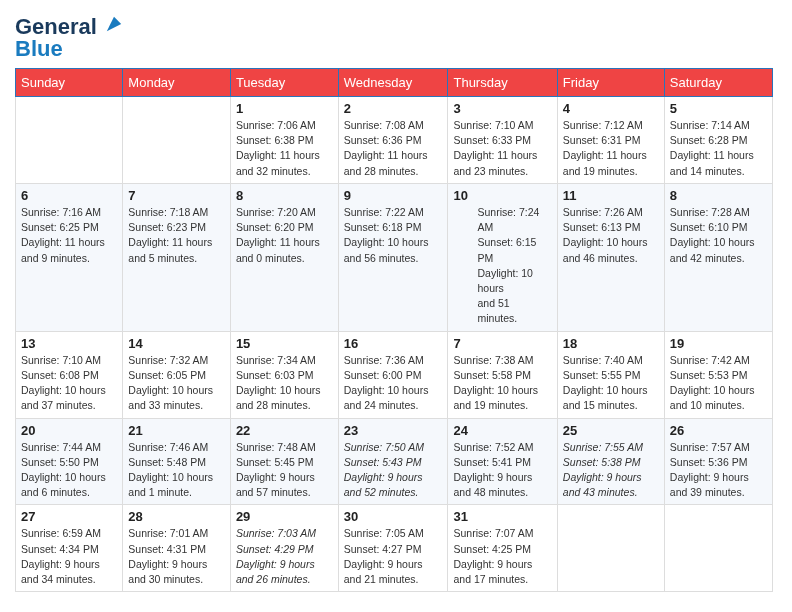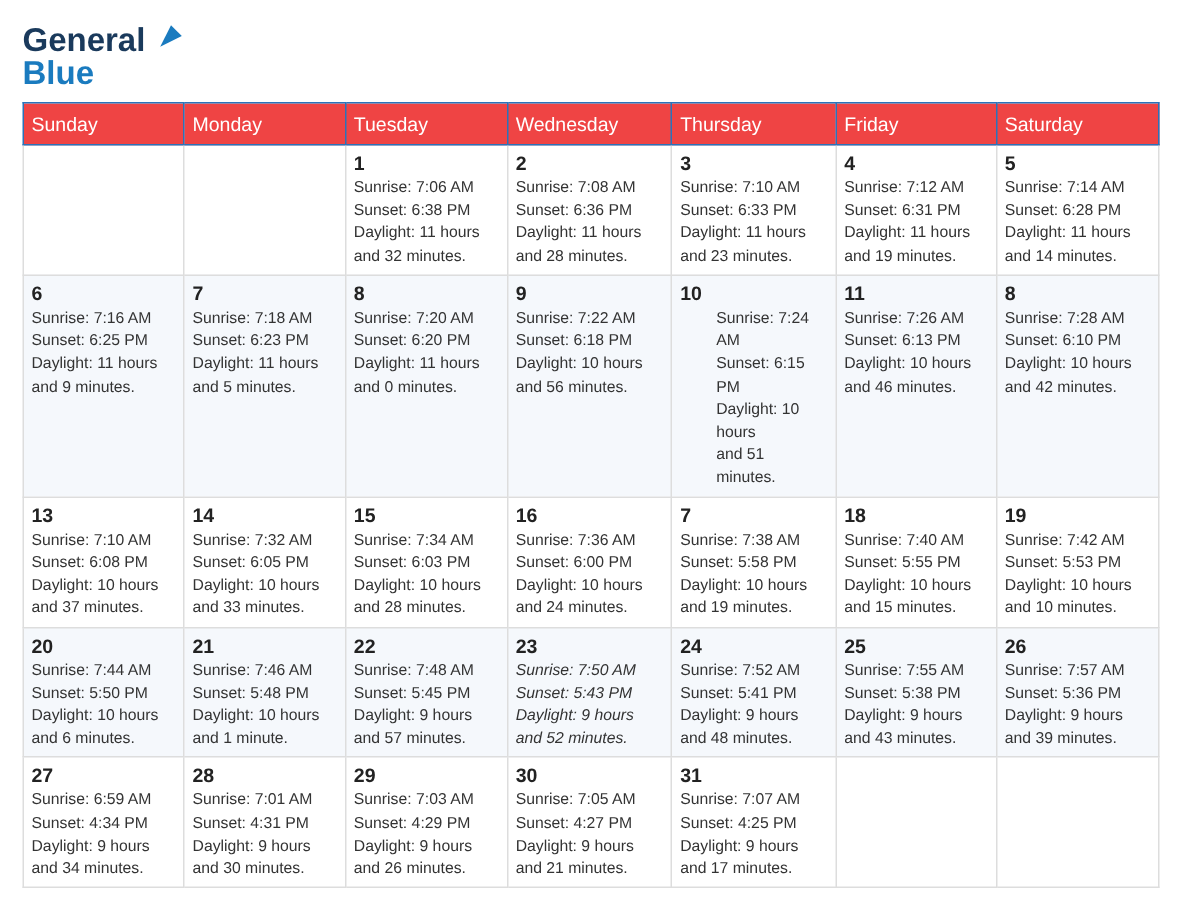--- a/index.html
+++ b/index.html
@@ -302,21 +302,21 @@
           </td>
           <td style="background: rgb(245, 248, 252);">
             <span class="day-num">24</span>
             <div class="day-info" style="white-space: pre-line;">Sunrise: 7:52 AM
 Sunset: 5:41 PM
 Daylight: 9 hours
 and 48 minutes.</div>
           </td>
           <td style="background: rgb(245, 248, 252);">
             <span class="day-num">25</span>
-            <div class="day-info" style="white-space: pre-line;">Sunrise: 7:55 AM
+            <div class="day-info" style="white-space: pre-line; font-style: italic;">Sunrise: 7:55 AM
 Sunset: 5:38 PM
 Daylight: 9 hours
 and 43 minutes.</div>
           </td>
           <td style="background: rgb(245, 248, 252);">
             <span class="day-num">26</span>
             <div class="day-info" style="white-space: pre-line;">Sunrise: 7:57 AM
 Sunset: 5:36 PM
 Daylight: 9 hours
 and 39 minutes.</div>
@@ -332,21 +332,21 @@
           </td>
           <td>
             <span class="day-num">28</span>
             <div class="day-info" style="white-space: pre-line;">Sunrise: 7:01 AM
 Sunset: 4:31 PM
 Daylight: 9 hours
 and 30 minutes.</div>
           </td>
           <td>
             <span class="day-num">29</span>
-            <div class="day-info" style="white-space: pre-line;">Sunrise: 7:03 AM
+            <div class="day-info" style="white-space: pre-line; font-style: italic;">Sunrise: 7:03 AM
 Sunset: 4:29 PM
 Daylight: 9 hours
 and 26 minutes.</div>
           </td>
           <td>
             <span class="day-num">30</span>
             <div class="day-info" style="white-space: pre-line;">Sunrise: 7:05 AM
 Sunset: 4:27 PM
 Daylight: 9 hours
 and 21 minutes.</div>

